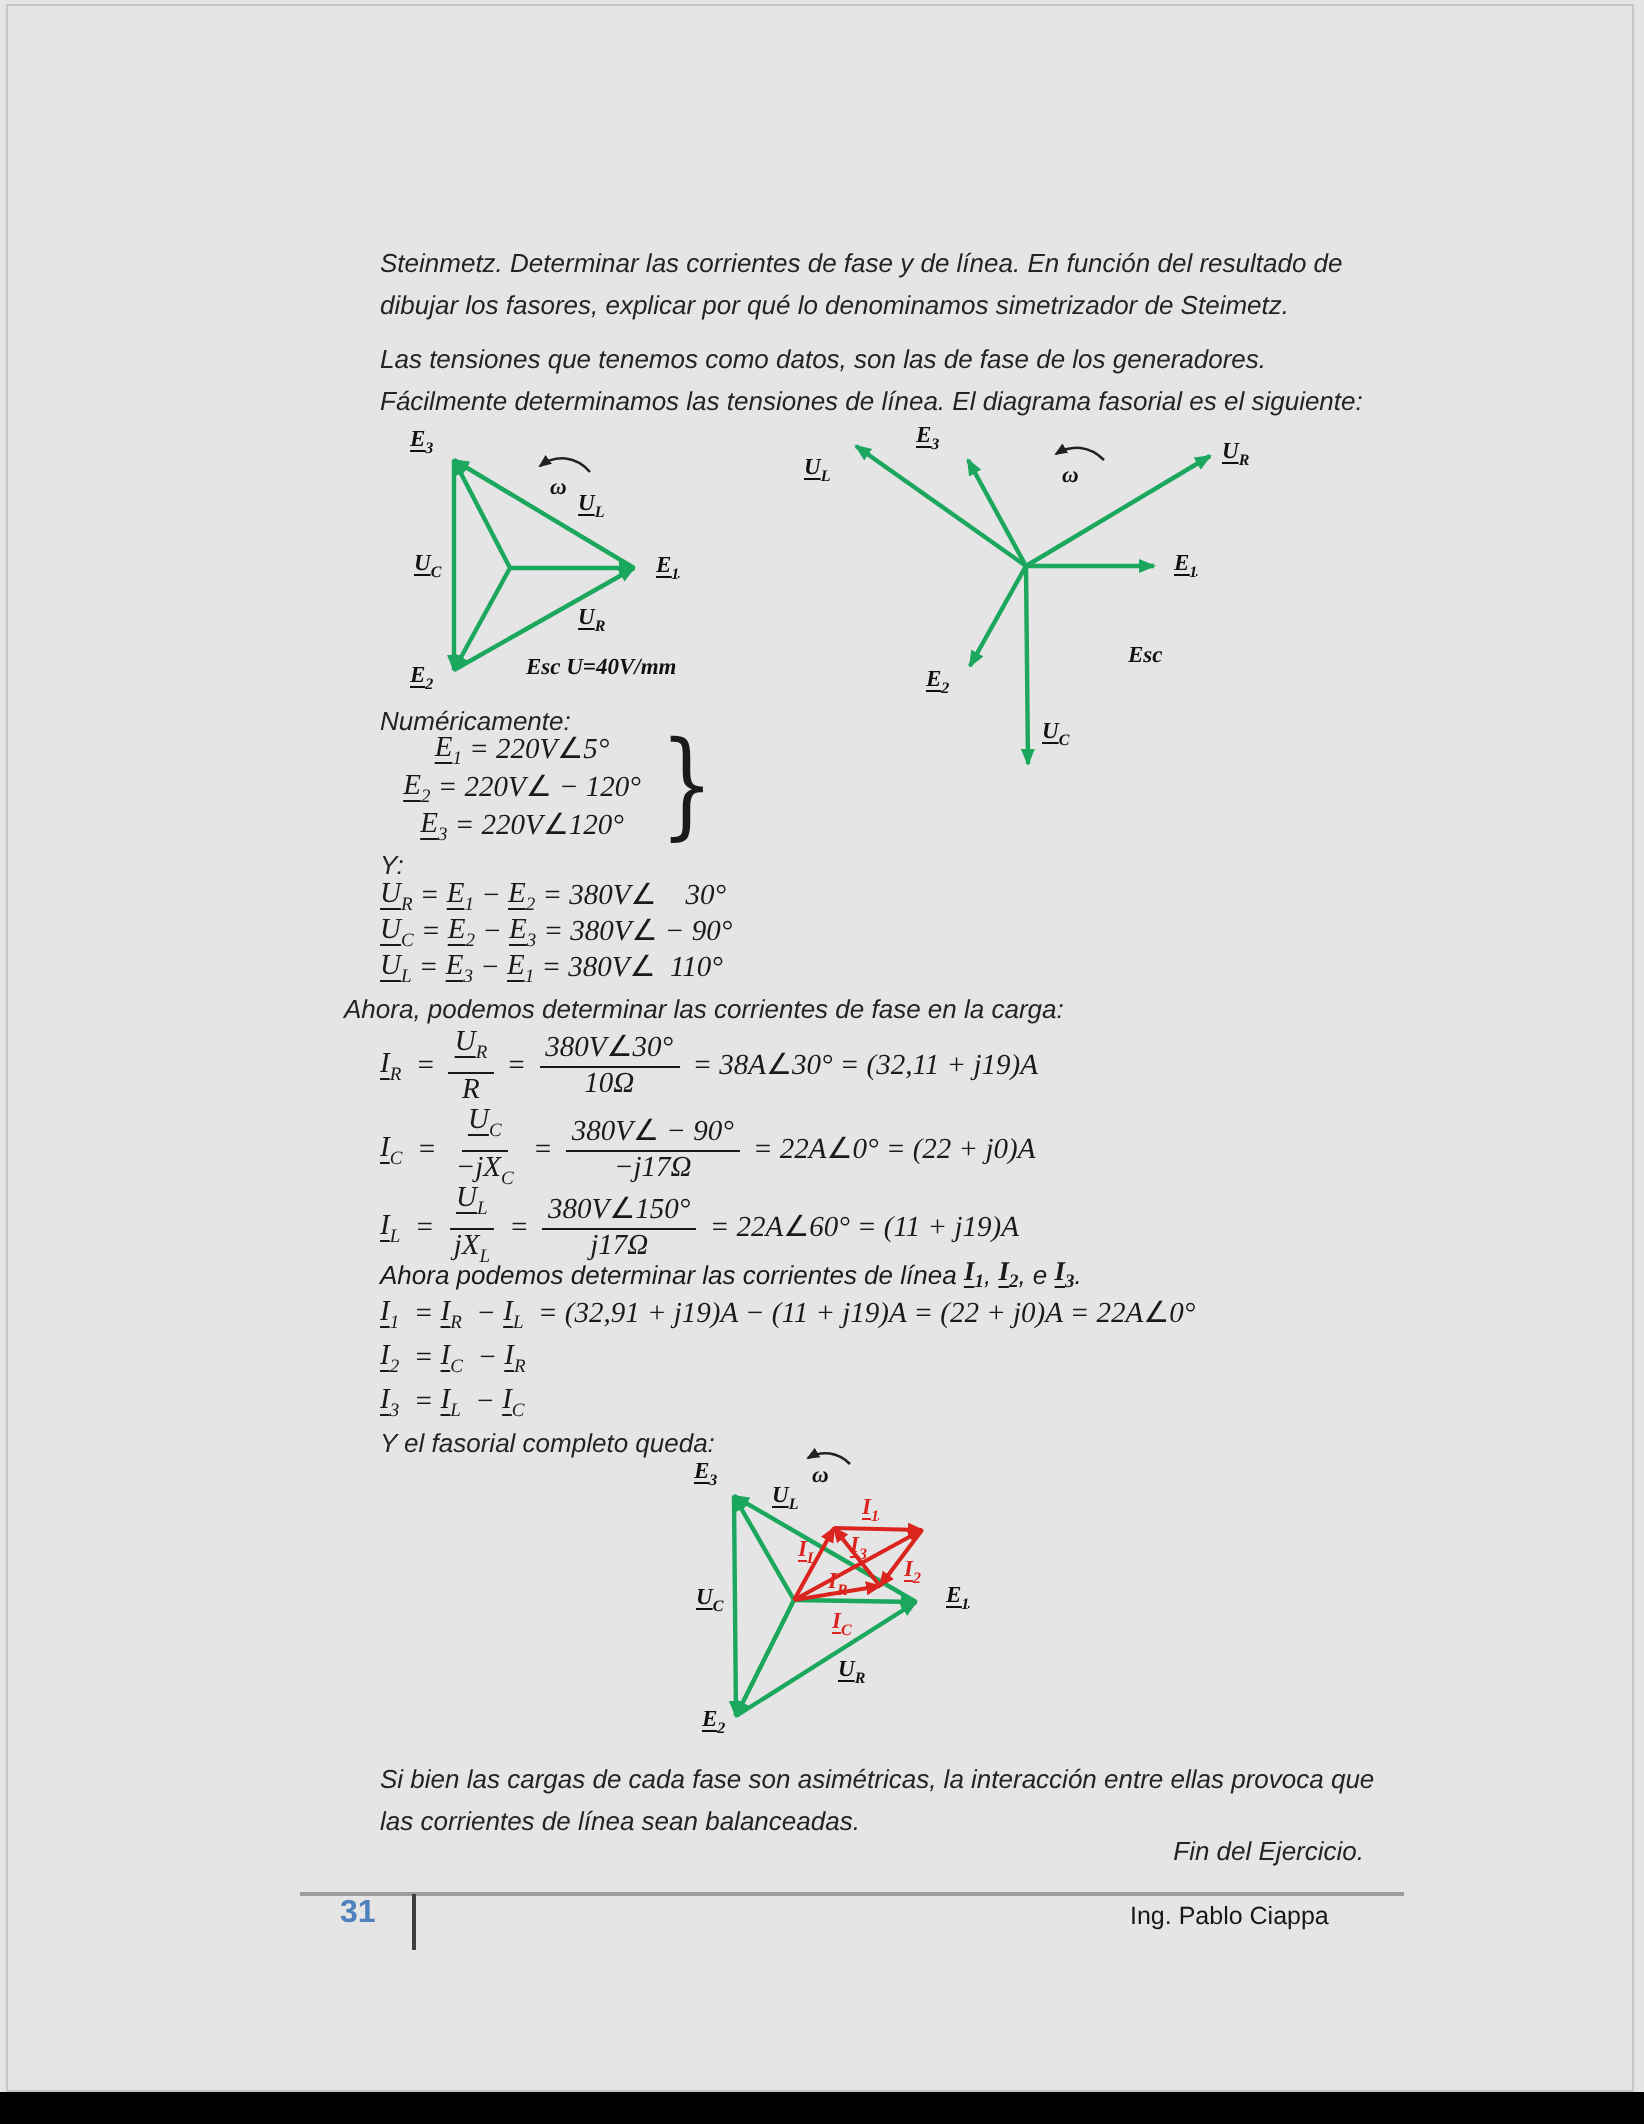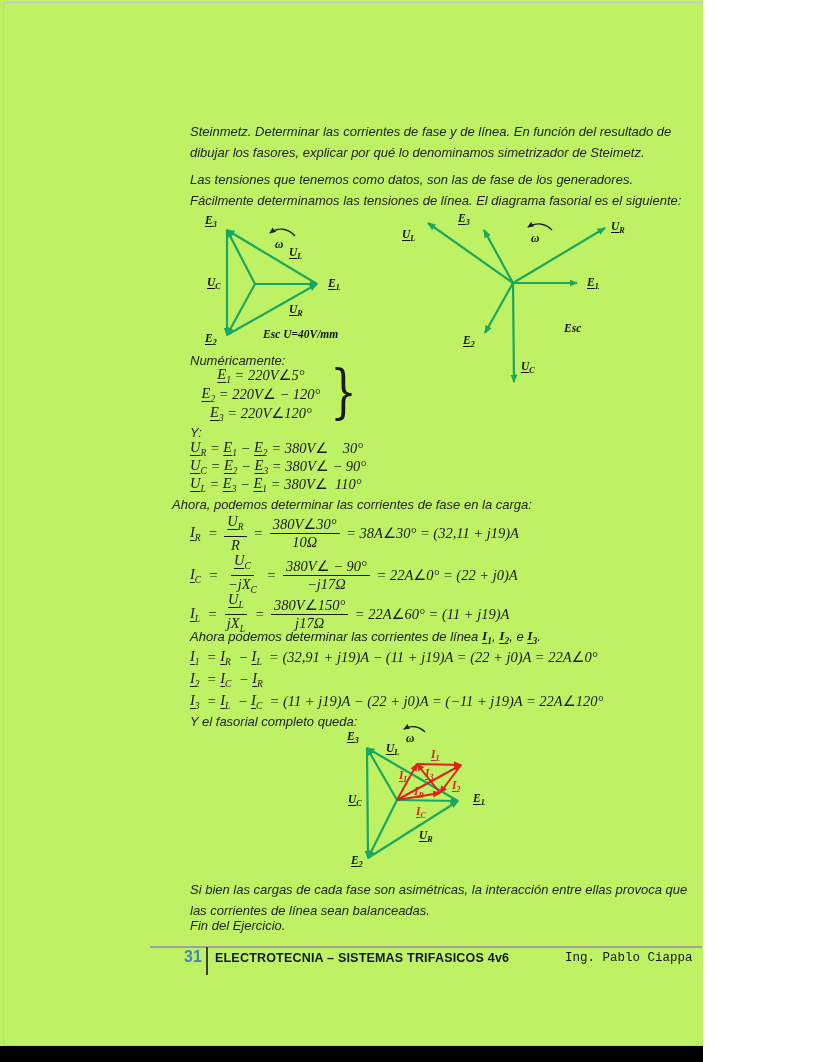--- a/index.html
+++ b/index.html
@@ -2,21 +2,21 @@
 <html style="--c-green: #1ba75e; --c-red: #da241d; --c-blue: #4f81bd;"><head>
 <meta charset="utf-8">
 <style>
   :root{
     --c-green:#1ba75e;
     --c-red:#da241d;
     --c-blue:#4f81bd;
     --c-ink:#1f1f1f;
   }
   html,body{margin:0;padding:0;background:#ffffff;}
-  .page{position:relative;width:703px;height:1062px;background:#bef264;overflow:hidden;
+  .page{position:relative;width:822px;height:1062px;background:#e5e5e5;overflow:hidden;
         font-family:"Liberation Sans",sans-serif;color:var(--c-ink);}
   .frame{position:absolute;left:3px;top:2px;width:812px;height:1042px;border:1px solid #c6c6c6;pointer-events:none;}
   .bottombar{position:absolute;left:0;bottom:0;width:822px;height:16px;background:#000;}
 
   
   .para{position:absolute;width:502px;font-style:italic;font-size:13px;line-height:21px;color:#232323;}
 
   
   .eq{position:absolute;display:flex;align-items:center;white-space:pre;
       font-family:"Liberation Serif","DejaVu Sans",serif;font-style:italic;
@@ -44,25 +44,25 @@
   .rl{stroke:var(--c-red);stroke-width:2;}
   .kl{stroke:#222;stroke-width:1.3;fill:none;}
   .dl{position:absolute;font-family:"Liberation Serif","DejaVu Sans",serif;font-weight:bold;font-style:italic;
       font-size:11.5px;line-height:1;color:#111;}
   .dl sub{font-size:8px;}
   .dl.ph{text-decoration:underline;text-underline-offset:2px;}
   .dl.red{color:var(--c-red);}
 
   
   .footer-line{position:absolute;left:150px;top:946px;width:552px;height:2px;background:#9e9e9e;}
-  .pagenum{position:absolute;left:184px;top:948px;font-size:16px;font-weight:bold;color:var(--c-blue);}
+  .pagenum{position:absolute;left:170px;top:948px;font-size:16px;font-weight:bold;color:var(--c-blue);}
   .fsep{position:absolute;left:206px;top:947px;width:2px;height:28px;background:#3f3f3f;}
   .fcourse{position:absolute;left:215px;top:951px;font-size:12.5px;font-weight:bold;color:#161616;letter-spacing:.2px;}
-  .fauthor{position:absolute;left:565px;top:951px;font-size:12.5px;color:#161616;font-family:Liberation Mono, monospace;}
-  .fin{width:492px;}
+  .fauthor{position:absolute;left:565px;top:951px;font-size:12.5px;color:#161616;}
+  .fin{text-align:right;width:492px;}
 </style>
 </head>
 <body>
 
 <div class="page">
   <div class="frame"></div>
 
   <div class="para" style="left:190px;top:121px">Steinmetz. Determinar las corrientes de fase y de línea. En función del resultado de dibujar los fasores, explicar por qué lo denominamos simetrizador de Steimetz.</div>
   <div class="para" style="left:190px;top:169px">Las tensiones que tenemos como datos, son las de fase de los generadores. Fácilmente determinamos las tensiones de línea. El diagrama fasorial es el siguiente:</div>
 
@@ -135,21 +135,21 @@
   <div class="para" style="left:172px;top:494px">Ahora, podemos determinar las corrientes de fase en la carga:</div>
 
   <div class="eq" style="left:190px;top:513px"><span class="ev"><span class="u">I</span><sub>R</sub></span><span>  = </span><span class="frac"><span class="fnum"><span class="ev"><span class="u">U</span><sub>R</sub></span></span><span class="fden"><span>R</span></span></span><span> = </span><span class="frac"><span class="fnum"><span>380V∠30°</span></span><span class="fden"><span>10Ω</span></span></span><span> = 38A∠30° = (32,11 + j19)A</span></div>
   <div class="eq" style="left:190px;top:552px"><span class="ev"><span class="u">I</span><sub>C</sub></span><span>  = </span><span class="frac"><span class="fnum"><span class="ev"><span class="u">U</span><sub>C</sub></span></span><span class="fden"><span>−jX</span><sub>C</sub></span></span><span> = </span><span class="frac"><span class="fnum"><span>380V∠ − 90°</span></span><span class="fden"><span>−j17Ω</span></span></span><span> = 22A∠0° = (22 + j0)A</span></div>
   <div class="eq" style="left:190px;top:591px"><span class="ev"><span class="u">I</span><sub>L</sub></span><span>  = </span><span class="frac"><span class="fnum"><span class="ev"><span class="u">U</span><sub>L</sub></span></span><span class="fden"><span>jX</span><sub>L</sub></span></span><span> = </span><span class="frac"><span class="fnum"><span>380V∠150°</span></span><span class="fden"><span>j17Ω</span></span></span><span> = 22A∠60° = (11 + j19)A</span></div>
 
   <div class="eq sans" style="left:190px;top:628px"><span>Ahora podemos determinar las corrientes de línea </span><span class="ev b"><span class="u">I</span><sub>1</sub></span><span>, </span><span class="ev b"><span class="u">I</span><sub>2</sub></span><span>, e </span><span class="ev b"><span class="u">I</span><sub>3</sub></span><span>.</span></div>
 
   <div class="eq" style="left:190px;top:648px"><span class="ev"><span class="u">I</span><sub>1</sub></span><span>  = </span><span class="ev"><span class="u">I</span><sub>R</sub></span><span>  − </span><span class="ev"><span class="u">I</span><sub>L</sub></span><span>  = (32,91 + j19)A − (11 + j19)A = (22 + j0)A = 22A∠0°</span></div>
   <div class="eq" style="left:190px;top:670px"><span class="ev"><span class="u">I</span><sub>2</sub></span><span>  = </span><span class="ev"><span class="u">I</span><sub>C</sub></span><span>  − </span><span class="ev"><span class="u">I</span><sub>R</sub></span></div>
-  <div class="eq" style="left:190px;top:692px"><span class="ev"><span class="u">I</span><sub>3</sub></span><span>  = </span><span class="ev"><span class="u">I</span><sub>L</sub></span><span>  − </span><span class="ev"><span class="u">I</span><sub>C</sub></span><span>  = (11 + j19)A − (22 + j0)A = (−11 + j19)A = 22A∠120°</span></div>
+  <div class="eq" style="left:190px;top:692px"><span class="ev"><span class="u">I</span><sub>3</sub></span><span>  = </span><span class="ev"><span class="u">I</span><sub>L</sub></span><span>  − </span><span class="ev"><span class="u">I</span><sub>C</sub></span></div>
 
   <div class="para" style="left:190px;top:711px">Y el fasorial completo queda:</div>
 
   <div class="diag" style="left:285px;top:723px;width:225px;height:160px">
     <svg width="225" height="160">
       <line class="gl" x1="112" y1="77" x2="82" y2="25" marker-end="url(#mg)"></line>
       <line class="gl" x1="112" y1="77" x2="173" y2="78" marker-end="url(#mg)"></line>
       <line class="gl" x1="112" y1="77" x2="83" y2="135" marker-end="url(#mg)"></line>
       <line class="gl" x1="173" y1="78" x2="82" y2="25" marker-end="url(#mg)"></line>
       <line class="gl" x1="82" y1="25" x2="83" y2="135" marker-end="url(#mg)"></line>
@@ -176,17 +176,16 @@
     <span class="dl ph" style="left:134px;top:107px"><span>U</span><sub>R</sub></span>
     <span class="dl ph" style="left:66px;top:132px"><span>E</span><sub>2</sub></span>
   </div>
 
   <div class="para" style="left:190px;top:879px">Si bien las cargas de cada fase son asimétricas, la interacción entre ellas provoca que las corrientes de línea sean balanceadas.</div>
   <div class="para fin" style="left:190px;top:915px">Fin del Ejercicio.</div>
 
   <div class="footer-line"></div>
   <div class="pagenum">31</div>
   <div class="fsep"></div>
-  <div class="fcourse">ELECTROTECNIA – SISTEMAS TRIFASICOS 4v6</div>
   <div class="fauthor">Ing. Pablo Ciappa</div>
 
   <div class="bottombar"></div>
 </div>
 
 </body></html>

